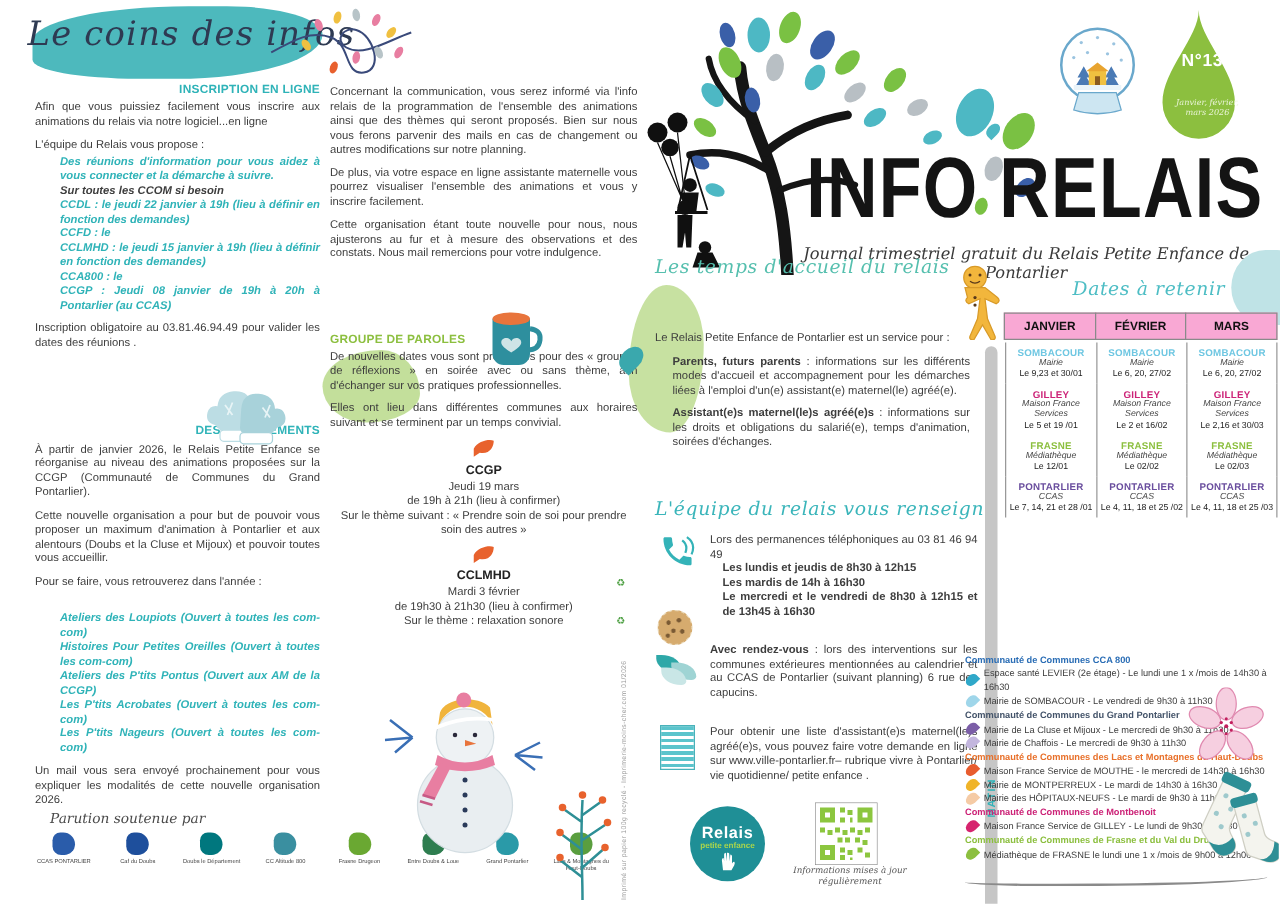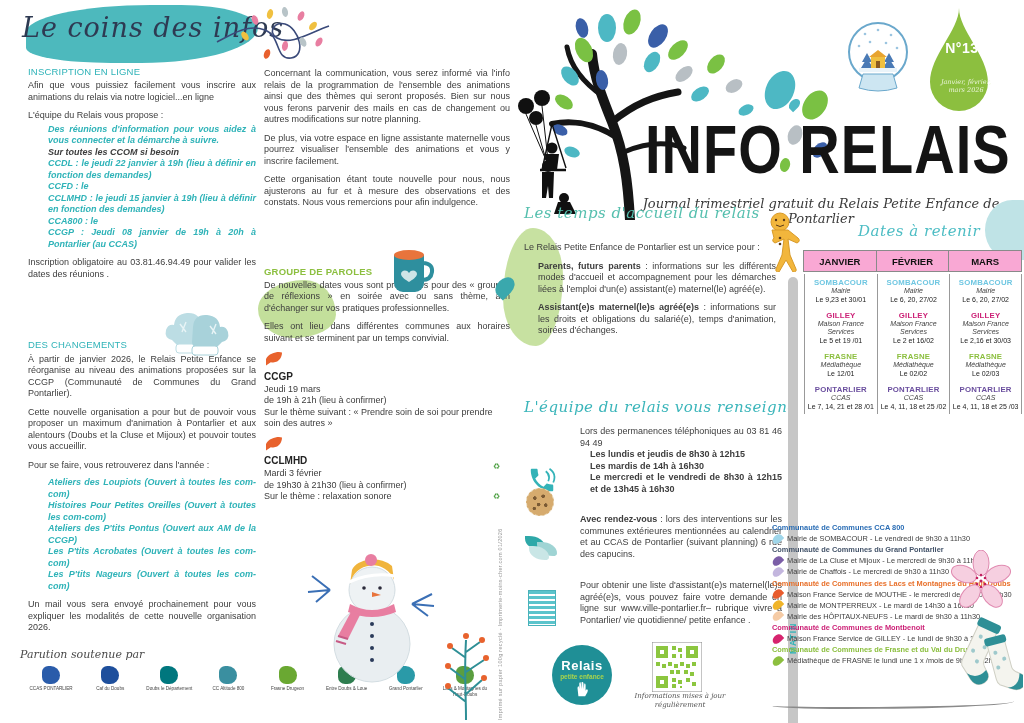--- a/index.html
+++ b/index.html
@@ -2,25 +2,25 @@
 <html><head>
 <meta charset="utf-8">
 <style>
   html,body{margin:0;padding:0;}
   body{width:1024px;height:723px;position:relative;overflow:hidden;background:#fff;
        font-family:"Liberation Sans",sans-serif;color:#3d3d3d;}
   .abs{position:absolute;}
   .script{font-family:"DejaVu Serif",serif;font-style:italic;}
   p{margin:0 0 7px;text-align:justify;}
   .col{position:absolute;font-size:9px;line-height:1.28;color:#3d3d3d;}
-  .h-teal{color:#2fb3b8;font-weight:normal;font-size:9.5px;letter-spacing:.2px;margin:0 0 2px;}
+  .h-teal{color:#2fb3b8;font-weight:bold;font-size:9.5px;letter-spacing:.2px;margin:0 0 2px;text-align:right;}
   .h-green{color:#8cbf3f;font-weight:bold;font-size:9.5px;letter-spacing:.2px;margin:0 0 2px;}
   .tlist{padding-left:20px;margin:0 0 7px;font-style:italic;}
   .tlist div{font-weight:bold;text-align:justify;}
-  .center{}
+  .center{text-align:center;}
   
   .mast-blob{left:26px;top:5px;width:232px;height:58px;background:#4db9bd;
              border-radius:62% 38% 58% 42%/55% 45% 70% 30%;}
   .mast-title{left:22px;top:12px;font-size:27px;color:#2e3a52;letter-spacing:1px;}
   
   .big-title{left:645px;top:110px;width:380px;font-size:56px;font-weight:bold;color:#141414;
              letter-spacing:1px;transform:scale(1.0,1.22);transform-origin:left top;white-space:nowrap;}
   .subtitle{left:622px;top:196px;width:398px;text-align:center;font-size:13px;color:#3a3a3a;}
   .drop-accent{width:9px;height:13px;border-radius:0 50% 50% 50%;transform:rotate(-135deg);}
   
@@ -43,40 +43,40 @@
   .cal-row .cal-cell:last-child{border-right:1px solid #999;}
   .town{font-size:7.8px;font-weight:bold;letter-spacing:.2px;line-height:1.2;}
   .venue{font-size:7px;font-style:italic;color:#444;line-height:1.12;}
   .dts{font-size:7px;color:#222;line-height:1.12;margin-top:1px;}
   
   .cc{left:772px;top:522px;width:246px;font-size:7.4px;line-height:1.5;}
   .cc-h{font-weight:bold;}
   .cc-item{display:flex;align-items:center;gap:4px;}
   .leafdot{flex:0 0 11px;width:11px;height:8px;border-radius:0 70% 70% 70%;transform:rotate(135deg);}
   
-  .eq-row{position:absolute;display:flex;gap:20px;width:258px;align-items:flex-end;}
+  .eq-row{position:absolute;display:flex;gap:8px;width:258px;}
   .eq-ico{flex:0 0 36px;display:flex;justify-content:center;}
   .eq-txt{font-size:9px;line-height:1.28;text-align:justify;}
   .bold{font-weight:bold;}
   .cookie{width:26px;height:26px;border-radius:50%;background:
      radial-gradient(circle at 30% 35%,#7a5a34 1.6px,transparent 2px),
      radial-gradient(circle at 62% 28%,#7a5a34 1.6px,transparent 2px),
      radial-gradient(circle at 45% 60%,#7a5a34 1.6px,transparent 2px),
      radial-gradient(circle at 72% 62%,#7a5a34 1.6px,transparent 2px),
      radial-gradient(circle at 28% 75%,#7a5a34 1.4px,transparent 2px),
      #d6ab6e;border:1px dashed #e8d4b0;}
   .list-ico{width:26px;height:34px;background:repeating-linear-gradient(#5bc4cc 0 3px,#fff 3px 5px);border:1px solid #49b2ba;}
   .petal{width:20px;height:14px;border-radius:0 80% 20% 80%;}
   .relais-logo{left:552px;top:645px;width:60px;height:60px;border-radius:50%;background:#1f8f96;
                color:#fff;text-align:center;line-height:1.1;padding-top:14px;box-sizing:border-box;}
   .relais-l1{font-weight:bold;font-size:13px;letter-spacing:.5px;}
   .relais-l2{color:#a8d44c;font-weight:bold;font-size:6.5px;}
   .qr-cap{left:606px;top:692px;width:148px;text-align:center;font-size:7px;color:#555;line-height:1.25;}
   
-  .parution{left:20px;top:648px;font-size:11px;color:#4a4a4a;}
+  .parution{left:40px;top:648px;font-size:11px;color:#4a4a4a;}
   .plogos{left:28px;top:666px;width:460px;display:flex;gap:13px;align-items:flex-start;}
   .plogo{display:flex;flex-direction:column;align-items:center;width:48px;}
   .plogo-mark{width:18px;height:18px;border-radius:40% 60% 55% 45%;}
   .plogo-label{font-size:4.6px;color:#444;text-align:center;line-height:1.2;margin-top:2px;}
   .vtext{left:497px;top:445px;height:275px;writing-mode:vertical-rl;transform:rotate(180deg);
          font-size:5.5px;color:#999;letter-spacing:.3px;}
   .blob-green{background:#b9d98a;}
   .swoosh{left:772px;top:698px;width:242px;height:9px;border-bottom:2.5px solid #8a8a8a;border-radius:0 0 70% 30%;}
   .eco{color:#4a9e3f;font-size:8px;}
 </style>
@@ -114,21 +114,21 @@
       <div style="color: rgb(47, 179, 184);">CCFD : le</div>
       <div style="color: rgb(47, 179, 184);">CCLMHD : le jeudi 15 janvier à 19h (lieu à définir en fonction des demandes)</div>
       <div style="color: rgb(47, 179, 184);">CCA800 : le</div>
       <div style="color: rgb(47, 179, 184);">CCGP : Jeudi 08 janvier de 19h à 20h à Pontarlier (au CCAS)</div>
     </div>
   <p>Inscription obligatoire au 03.81.46.94.49 pour valider les dates des réunions .</p>
   <div style="height:52px"></div>
   <div class="h-teal">DES CHANGEMENTS</div>
   <p>À partir de janvier 2026, le Relais Petite Enfance se réorganise au niveau des animations proposées sur la CCGP (Communauté de Communes du Grand Pontarlier).</p>
   <p>Cette nouvelle organisation a pour but de pouvoir vous proposer un maximum d'animation à Pontarlier et aux alentours (Doubs et la Cluse et Mijoux) et pouvoir toutes vous accueillir.</p>
-  <p style="margin-bottom:6px">Pour se faire, vous retrouverez dans l'année :</p>
+  <p style="margin-bottom:18px">Pour se faire, vous retrouverez dans l'année :</p>
   <div class="tlist" style="color:#2fb3b8">
 
   <div>Ateliers des Loupiots (Ouvert à toutes les com-com)</div>
       <div>Histoires Pour Petites Oreilles (Ouvert à toutes les com-com)</div>
       <div>Ateliers des P'tits Pontus (Ouvert aux AM de la CCGP)</div>
       <div>Les P'tits Acrobates (Ouvert à toutes les com-com)</div>
       <div>Les P'tits Nageurs (Ouvert à toutes les com-com)</div>
     </div>
   <p>Un mail vous sera envoyé prochainement pour vous expliquer les modalités de cette nouvelle organisation 2026.</p>
 </div>
@@ -181,21 +181,21 @@
 
     <div class="plogo">
       <span class="plogo-mark" style="background: rgb(90, 158, 63);"></span>
       <span class="plogo-label">Lacs &amp; Montagnes du Haut-Doubs</span>
     </div>
   </div>
 
 <div class="col" style="left:264px;top:68px;width:246px;">
   <p>Concernant la communication, vous serez informé via l'info relais de la programmation de l'ensemble des animations ainsi que des thèmes qui seront proposés. Bien sur nous vous ferons parvenir des mails en cas de changement ou autres modifications sur notre planning.</p>
   <p>De plus, via votre espace en ligne assistante maternelle vous pourrez visualiser l'ensemble des animations et vous y inscrire facilement.</p>
-  <p>Cette organisation étant toute nouvelle pour nous, nous ajusterons au fur et à mesure des observations et des constats. Nous vous remercions pour afin indulgence.</p>
+  <p>Cette organisation étant toute nouvelle pour nous, nous ajusterons au fur et à mesure des observations et des constats. Nous mail remercions pour votre indulgence.</p>
   <div style="height:50px"></div>
   <div class="h-green">GROUPE DE PAROLES</div>
   <p>De nouvelles dates vous sont proposées pour des « groupes de réflexions » en soirée avec ou sans thème, afin d'échanger sur vos pratiques professionnelles.</p>
   <p>Elles ont lieu dans différentes communes aux horaires suivant et se terminent par un temps convivial.</p>
   <div class="center">
     <svg width="20" height="16" viewBox="0 0 24 20">
         <path d="M2 10 C6 2 18 0 22 2 C22 8 18 16 8 14 L2 18 Z" fill="#e8622d"></path>
       </svg>
   </div>
   <div class="center">
@@ -343,21 +343,21 @@
 </svg>
 
 <svg class="abs" style="left:928px;top:8px" width="62" height="106" viewBox="0 0 62 106">
   <path d="M31 0 C31 22 2 48 2 74 a29 29 0 0 0 58 0 C60 48 31 22 31 0 Z" fill="#8cbf3f"></path>
 </svg>
 <div class="abs issue-num">N°136</div>
 <div class="abs issue-period script">Janvier, février, mars 2026</div>
 
 <div class="abs blob-green" style="left:503px;top:228px;width:60px;height:118px;border-radius:50% 50% 45% 55%/60% 40% 60% 40%;opacity:.8;z-index:-1"></div>
 <div class="abs sec-h script" style="left:524px;top:204px">Les temps d'accueil du relais</div>
-<div class="col" style="left:524px;top:242px;width:252px;">
+<div class="col" style="left:524px;top:265px;width:252px;">
   <p>Le Relais Petite Enfance de Pontarlier est un service pour :</p>
   <p style="padding-left:14px"><span class="bold">Parents, futurs parents</span><span> : informations sur les différents modes d'accueil et accompagnement pour les démarches liées à l'emploi d'un(e) assistant(e) maternel(le) agréé(e).</span></p>
   <p style="padding-left:14px"><span class="bold">Assistant(e)s maternel(le)s agréé(e)s</span><span> : informations sur les droits et obligations du salarié(e), temps d'animation, soirées d'échanges.</span></p>
 </div>
 
 <div class="abs sec-h script" style="left:524px;top:398px;color:#3ab5ba">L'équipe du relais vous renseigne</div>
 
 <div class="eq-row" style="left:524px;top:426px">
   <div class="eq-ico">
     <svg width="30" height="30" viewBox="0 0 24 24">
@@ -538,20 +538,24 @@
         </div>
     </div>
 
   </div>
 </div>
 
 <div class="abs cc">
   <div class="cc-h" style="color:#2a6db5">Communauté de Communes CCA 800</div>
   <div>
 
+  <div class="cc-item">
+        <span class="leafdot" style="background: rgb(47, 168, 201);"></span>
+        <span>Espace santé LEVIER (2e étage) - Le lundi une 1 x /mois de 14h30 à 16h30</span>
+      </div>
       <div class="cc-item">
         <span class="leafdot" style="background: rgb(159, 214, 234);"></span>
         <span>Mairie de SOMBACOUR - Le vendredi de 9h30 à 11h30</span>
       </div>
     </div>
   <div class="cc-h" style="color:#44546a">Communauté de Communes du Grand Pontarlier</div>
   <div>
 
   <div class="cc-item">
         <span class="leafdot" style="background: rgb(123, 94, 167);"></span>

